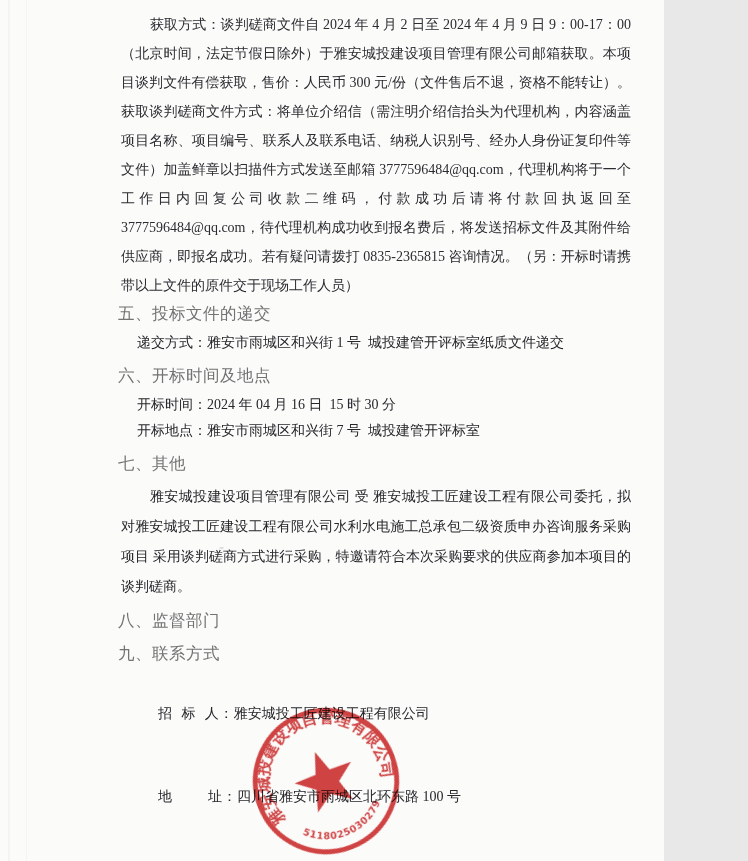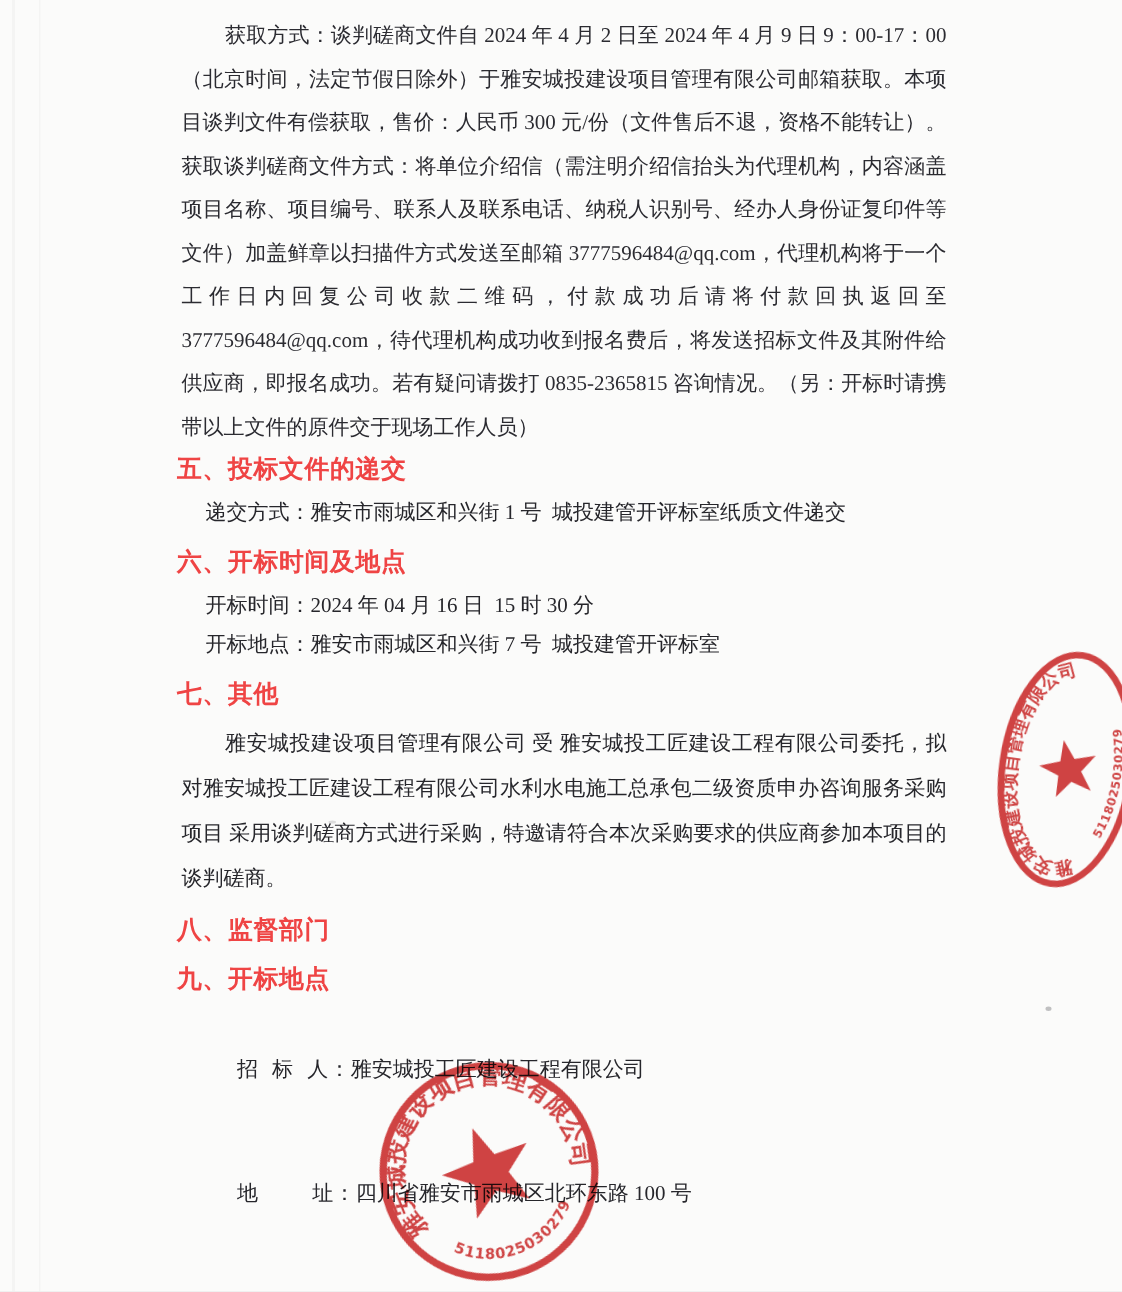--- a/index.html
+++ b/index.html
@@ -1,39 +1,39 @@
 <!DOCTYPE html>
 <html><head>
 <meta charset="utf-8">
 <style>
   html,body{margin:0;padding:0;background:#e8e8e8;}
   .page{
     position:relative;
-    width:748px;height:861px;
+    width:664px;height:861px;
     background:#fbfbfa;
     overflow:hidden;
     font-family:"Liberation Serif","DejaVu Serif",serif;
     color:#26262b;
   }
   .doc{
     position:absolute;left:118px;top:0;width:513px;
     font-size:14px;
   }
   .para{
     text-align:justify;
     text-indent:29px;
     line-height:29px;
     margin:10px 0 0 3px;
     color:#2b2b31;
   }
   .sec-heading{
     font-family:"Liberation Sans","DejaVu Sans",sans-serif;
-    font-weight:bold;
+    font-weight:normal;
     font-size:16.5px;
-    color:#ef4444;
+    color:#737373;
     line-height:21px;
     margin:3px 0 8px 0;
     letter-spacing:.5px;
   }
   .sec-item{
     margin:0 0 5px 19px;
     line-height:21px;
     white-space:pre-wrap;
   }
   .para7{
@@ -84,21 +84,21 @@
 
     <div class="sec-heading mt2">六、开标时间及地点</div>
     <div class="sec-item">开标时间：2024 年 04 月 16 日  15 时 30 分</div>
     <div class="sec-item">开标地点：雅安市雨城区和兴街 7 号  城投建管开评标室</div>
 
     <div class="sec-heading mt2">七、其他</div>
     <p class="para7">雅安城投建设项目管理有限公司 受 雅安城投工匠建设工程有限公司委托，拟对雅安城投工匠建设工程有限公司水利水电施工总承包二级资质申办咨询服务采购项目 采用谈判磋商方式进行采购，特邀请符合本次采购要求的供应商参加本项目的谈判磋商。</p>
 
     <div class="sec-heading mt8">八、监督部门</div>
 
-    <div class="sec-heading mt2">九、开标地点</div>
+    <div class="sec-heading mt2">九、联系方式</div>
 
     <div class="contact-line">
       <span class="contact-label">招 标 人：</span><span>雅安城投工匠建设工程有限公司</span>
     </div>
     <div class="contact-line">
       <span class="contact-label">地    址：</span><span>四川省雅安市雨城区北环东路 100 号</span>
     </div>
 
   </div>
 

